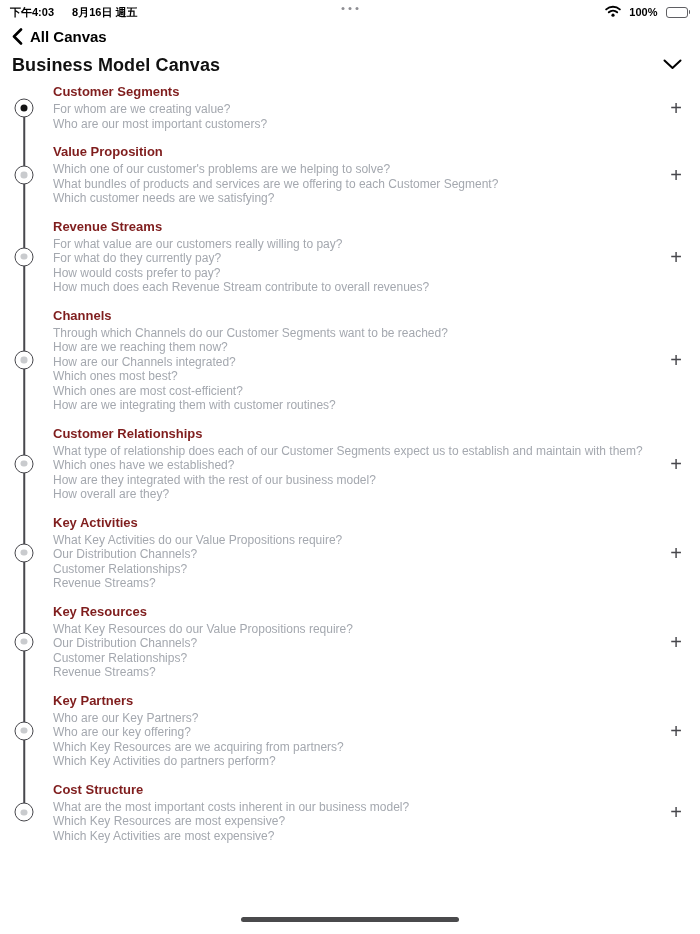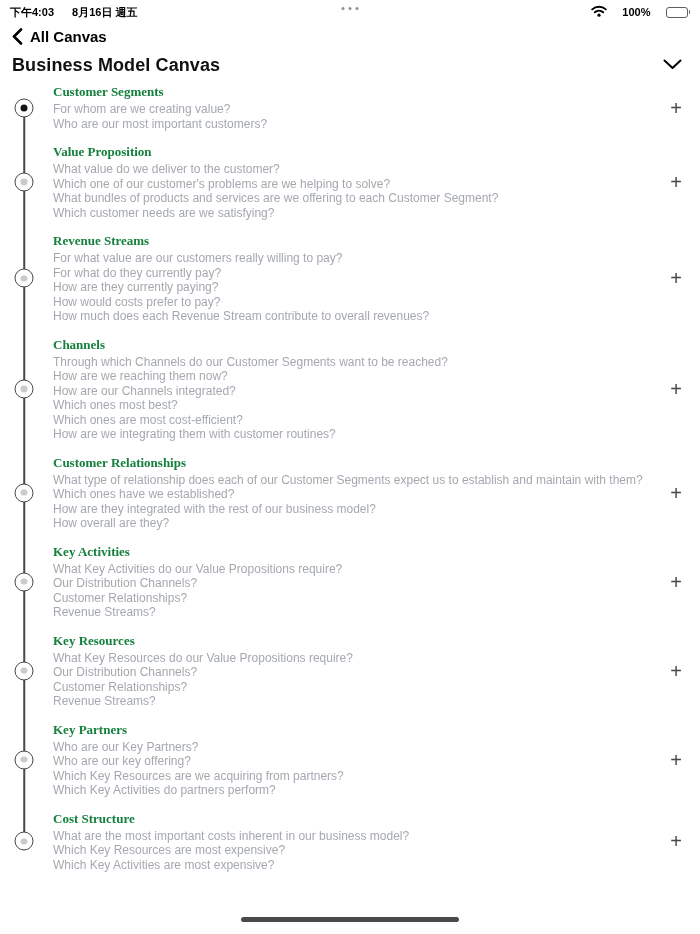--- a/index.html
+++ b/index.html
@@ -6,21 +6,21 @@
   html,body { width:700px; height:934px; background:#fff; overflow:hidden;
               font-family:"Liberation Sans","DejaVu Sans",sans-serif; }
 
   
   .statusbar { height:22px; display:flex; align-items:center; padding:2px 10px 0 10px;
                font-size:11px; font-weight:600; color:#000; position:relative; }
   .sb-left { display:flex; gap:18px; }
   .sb-center { position:absolute; left:50%; top:7px; transform:translateX(-50%);
                display:flex; gap:4px; }
   .sb-center i { width:3px; height:3px; border-radius:50%; background:#8e8e93; }
-  .sb-right { margin-left:auto; display:flex; align-items:center; gap:15px; }
+  .sb-right { margin-left:auto; display:flex; align-items:center; gap:8px; }
   .battery { display:flex; align-items:center; }
   .batt-body { width:22px; height:11px; border:1px solid #5f5f63; border-radius:3px; padding:1px; }
   .batt-fill { width:100%; height:100%; background:#000; border-radius:1.5px; }
   .batt-tip { width:1.5px; height:4px; background:#5f5f63; border-radius:0 2px 2px 0; margin-left:1px; }
 
   
   .navbar { display:flex; align-items:center; padding:4px 12px 0 12px; height:24px;font-weight:bold; }
   .back-btn { display:flex; align-items:center; gap:7px; cursor:pointer; }
   .back-btn span { font-size:15px; color:#000; }
 
@@ -37,21 +37,21 @@
            top:0; bottom:0; width:1.5px; background:#47474c; }
   .row.first .tline { top:calc(50% - 6.5px); }
   .row.last  .tline { bottom:calc(50% + 6.5px); }
   .node { position:absolute; left:24px; top:calc(50% - 6.5px);
           transform:translate(-50%,-50%); width:19px; height:19px;
           border:1.5px solid #47474c; border-radius:50%; background:#fff;
           display:flex; align-items:center; justify-content:center; cursor:pointer; }
   .node .dot { width:6.5px; height:6.5px; border-radius:50%; background:#c9cbce; }
   .node.active .dot { width:7px; height:7px; background:#141414; }
   .content { flex:1; margin-left:5px; padding-bottom:13px; }
-  .sec-title { font-size:13px; font-weight:600; color:#15803d; line-height:15px; margin-bottom:3px;font-family:Liberation Serif, serif; }
+  .sec-title { font-size:13px; font-weight:600; color:#7f1d1d; line-height:15px; margin-bottom:3px; }
   .q { font-size:12px; color:#a4a8af; line-height:14.5px; }
   .plusCol { width:52px; position:relative; flex:none; }
   .plus { position:absolute; right:16px; top:calc(50% - 6.5px); transform:translateY(-50%);
           background:none; border:none; font-size:20px; font-weight:300; color:#47474c;
           cursor:pointer; line-height:1; font-family:inherit; padding:0 2px; }
 
   
   .home-indicator { position:absolute; left:50%; bottom:12px; transform:translateX(-50%);
                     width:218px; height:5px; border-radius:3px; background:#4a4a4c; }
 </style>
@@ -121,41 +121,39 @@
     </div>
     <div class="row">
       <div class="gutter">
         <div class="tline"></div>
         <div class="node">
           <div class="dot"></div>
         </div>
       </div>
       <div class="content">
         <div class="sec-title">Value Proposition</div>
-        <div class="q">What value do we deliver to the customer?</div>
         <div class="q">Which one of our customer's problems are we helping to solve?</div>
         <div class="q">What bundles of products and services are we offering to each Customer Segment?</div>
         <div class="q">Which customer needs are we satisfying?</div>
       </div>
       <div class="plusCol">
         <button class="plus">+</button>
       </div>
     </div>
     <div class="row">
       <div class="gutter">
         <div class="tline"></div>
         <div class="node">
           <div class="dot"></div>
         </div>
       </div>
       <div class="content">
         <div class="sec-title">Revenue Streams</div>
         <div class="q">For what value are our customers really willing to pay?</div>
         <div class="q">For what do they currently pay?</div>
-        <div class="q">How are they currently paying?</div>
         <div class="q">How would costs prefer to pay?</div>
         <div class="q">How much does each Revenue Stream contribute to overall revenues?</div>
       </div>
       <div class="plusCol">
         <button class="plus">+</button>
       </div>
     </div>
     <div class="row">
       <div class="gutter">
         <div class="tline"></div>

